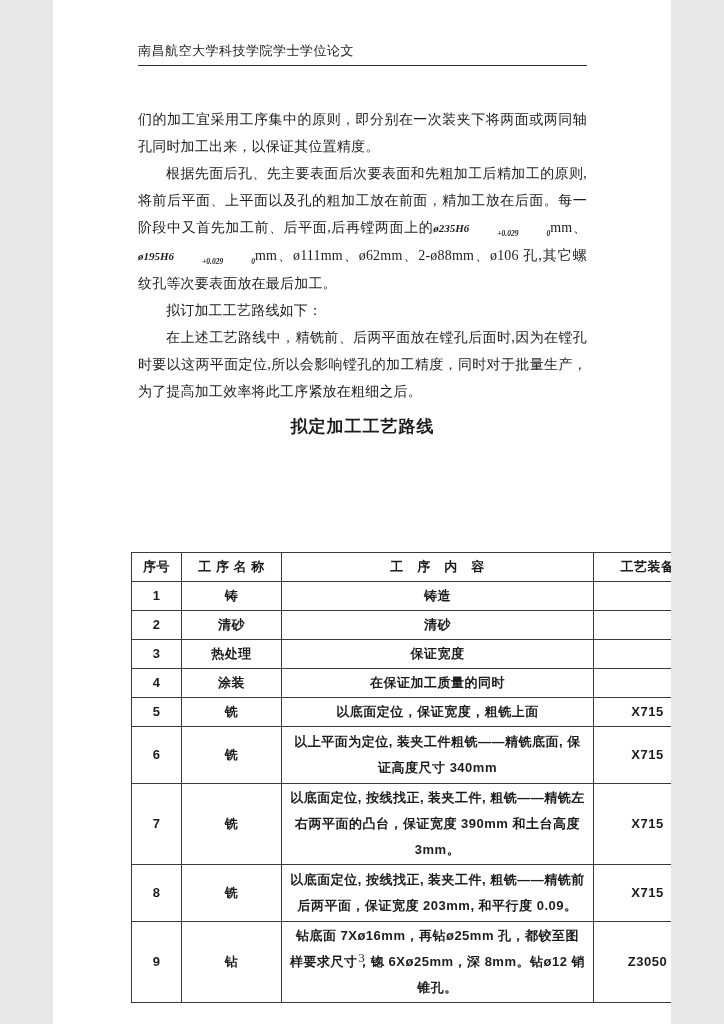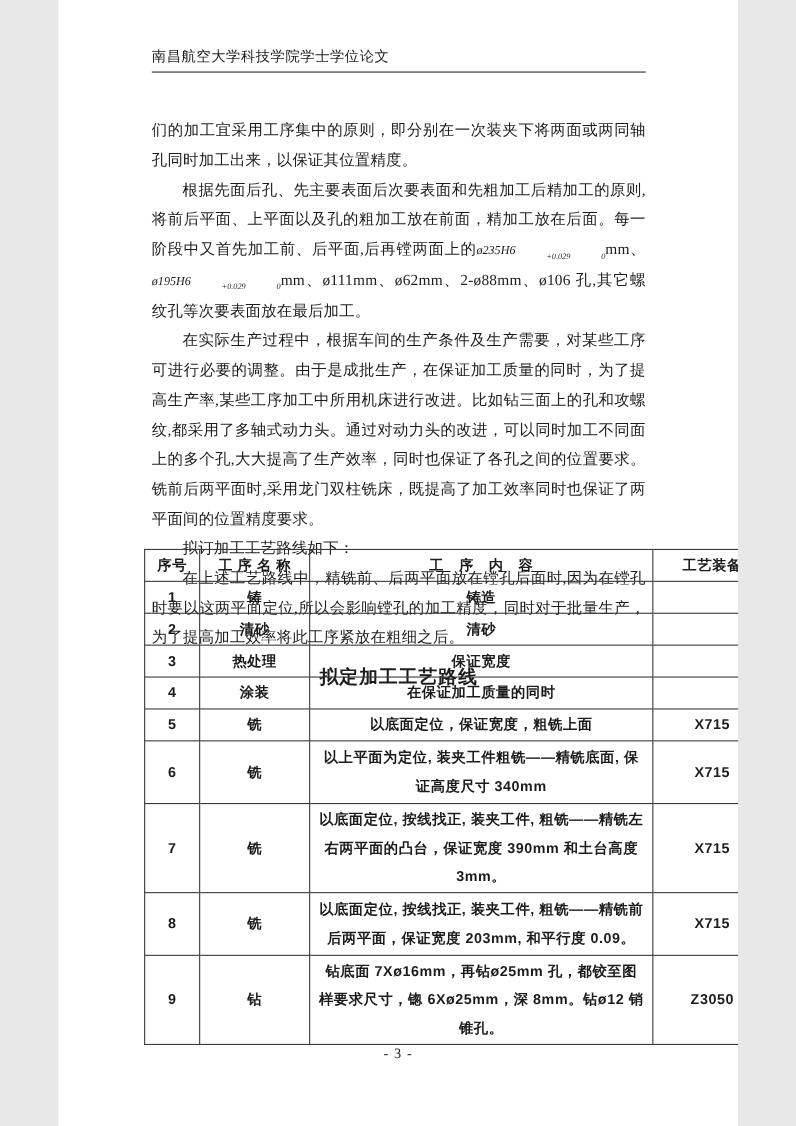--- a/index.html
+++ b/index.html
@@ -33,21 +33,21 @@
   }
   .para {
     font-size: 14px;
     line-height: 27px;
     letter-spacing: 0.2px;
     text-align: justify;
     text-justify: inter-ideograph;
   }
   .para.indent { text-indent: 2em; }
   
-  .tol { white-space: nowrap; }
+  .tol { white-space: nowrap; font-weight: bold; }
   .tol-base {
     font-style: italic;
     font-size: 11px;
     letter-spacing: 0;
   }
   .tol-stack {
     display: inline-flex;
     flex-direction: row;
     vertical-align: -4px;
     font-style: italic;
@@ -60,21 +60,21 @@
     font-family: "Liberation Sans", sans-serif;
     font-weight: bold;
     font-size: 17px;
     margin-top: 10px;
     margin-bottom: 8px;
     letter-spacing: 1px;
   }
   table.process {
     position: absolute;
     left: 78px;
-    top: 499px;
+    top: 552px;
     width: 570px;
     border-collapse: collapse;
     font-family: "Liberation Sans", sans-serif;
     font-size: 13px;
     font-weight: bold;
     table-layout: fixed;
     padding-left: 24px;
   }
   table.process th, table.process td {
     border: 1px solid #3a3a3a;
@@ -111,21 +111,20 @@
     <p class="para">们的加工宜采用工序集中的原则，即分别在一次装夹下将两面或两同轴孔同时加工出来，以保证其位置精度。</p>
 
     <p class="para indent"><span>根据先面后孔、先主要表面后次要表面和先粗加工后精加工的原则,将前后平面、上平面以及孔的粗加工放在前面，精加工放在后面。每一阶段中又首先加工前、后平面,后再镗两面上的</span><span class="tol"><span class="tol-base">ø235H6</span><span class="tol-stack">
             <span>+0.029</span>
             <span>0</span>
           </span></span><span>mm、</span><span class="tol"><span class="tol-base">ø195H6</span><span class="tol-stack">
             <span>+0.029</span>
             <span>0</span>
           </span></span><span>mm、</span><span>ø111mm、ø62mm、2-ø88mm、ø106 孔,其它螺纹孔等次要表面放在最后加工。</span></p>
 
-    <p class="para indent">在实际生产过程中，根据车间的生产条件及生产需要，对某些工序可进行必要的调整。由于是成批生产，在保证加工质量的同时，为了提高生产率,某些工序加工中所用机床进行改进。比如钻三面上的孔和攻螺纹,都采用了多轴式动力头。通过对动力头的改进，可以同时加工不同面上的多个孔,大大提高了生产效率，同时也保证了各孔之间的位置要求。铣前后两平面时,采用龙门双柱铣床，既提高了加工效率同时也保证了两平面间的位置精度要求。</p>
     <p class="para indent">拟订加工工艺路线如下：</p>
     <p class="para indent">在上述工艺路线中，精铣前、后两平面放在镗孔后面时,因为在镗孔时要以这两平面定位,所以会影响镗孔的加工精度，同时对于批量生产，为了提高加工效率将此工序紧放在粗细之后。</p>
     <div class="table-caption">拟定加工工艺路线</div>
   </div>
 
   <table class="process">
     <colgroup>
       <col class="c-no">
         <col class="c-name">
         <col class="c-desc">

